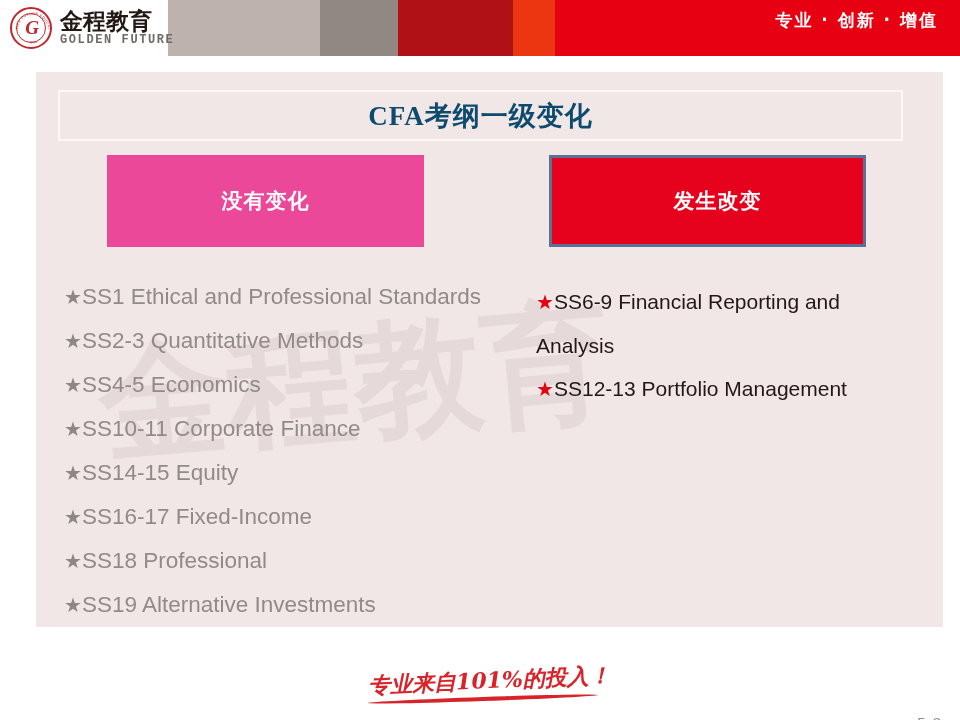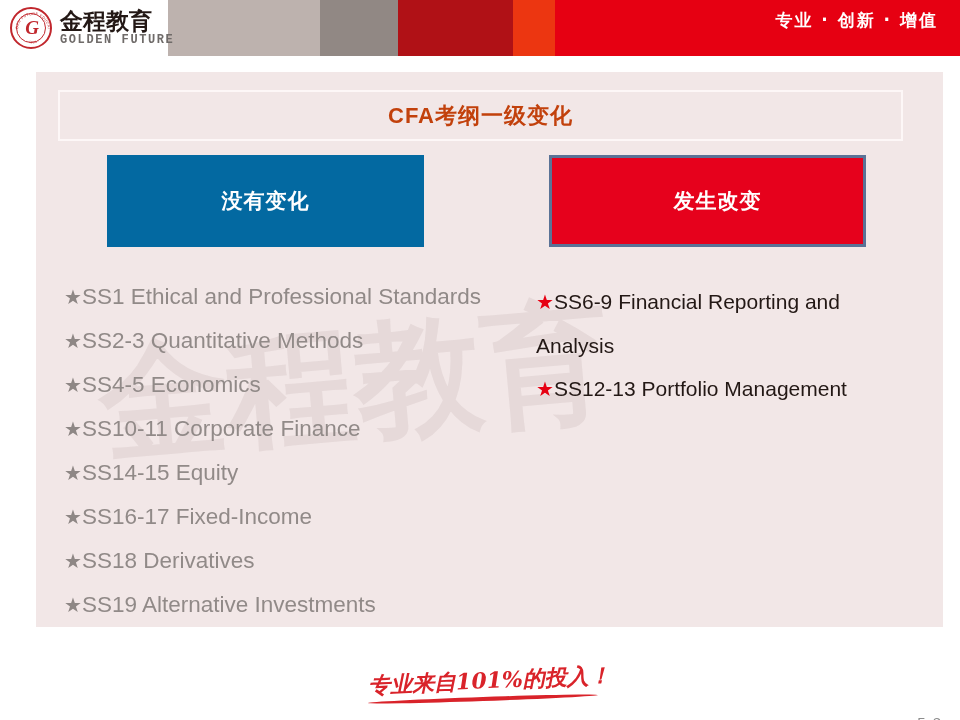--- a/index.html
+++ b/index.html
@@ -110,24 +110,24 @@
     position: absolute;
     left: 22px; top: 18px;
     width: 845px; height: 51px;
     border: 2px solid #fdf7f7;
     box-sizing: border-box;
     display: flex;
     align-items: center;
     justify-content: center;
   }
   .title-text {
-    font-family: Liberation Sans, sans-serif;
-    font-weight: bold;
-    font-size: 22px;
-    color: #c2410c;
+    font-family: Liberation Serif, serif;
+    font-weight: bold;
+    font-size: 27px;
+    color: #0c4a6e;
     letter-spacing: 1px;
   }
 
   
   .watermark {
     position: absolute;
     left: 58px; top: 268px;
     width: 560px;
     font-family: "DejaVu Serif", "Liberation Serif", serif;
     font-size: 128px;
@@ -153,21 +153,21 @@
   .col-head .ch-label {
     font-family: "DejaVu Sans", sans-serif;
     font-weight: bold;
     font-size: 21px;
     color: #ffffff;
     letter-spacing: 1px;
   }
   .col-head-left {
     left: 71px; top: 83px;
     width: 317px; height: 92px;
-    background: #0369a1;
+    background: #ec4899;
   }
   .col-head-right {
     left: 513px; top: 83px;
     width: 317px; height: 92px;
     background: #e6011c;
     border: 3px solid #5a7296;
     padding-left: 20px;
   }
 
   
@@ -285,21 +285,21 @@
     <span class="ch-label">发生改变</span>
   </div>
 
   <div class="list list-left">
     <div class="li"><span class="star">★</span><span>SS1 Ethical and Professional Standards</span></div>
     <div class="li"><span class="star">★</span><span>SS2-3 Quantitative Methods</span></div>
     <div class="li"><span class="star">★</span><span>SS4-5 Economics</span></div>
     <div class="li"><span class="star">★</span><span>SS10-11 Corporate Finance</span></div>
     <div class="li"><span class="star">★</span><span>SS14-15 Equity</span></div>
     <div class="li"><span class="star">★</span><span>SS16-17 Fixed-Income</span></div>
-    <div class="li"><span class="star">★</span><span>SS18 Derivatives</span></div>
+    <div class="li"><span class="star">★</span><span>SS18 Professional</span></div>
     <div class="li"><span class="star">★</span><span>SS19 Alternative Investments</span></div>
   </div>
 
   <div class="list list-right">
     <div class="li"><span class="star">★</span><span>SS6-9 Financial Reporting and Analysis</span></div>
     <div class="li"><span class="star">★</span><span>SS12-13 Portfolio Management</span></div>
   </div>
 
 </div>
 

